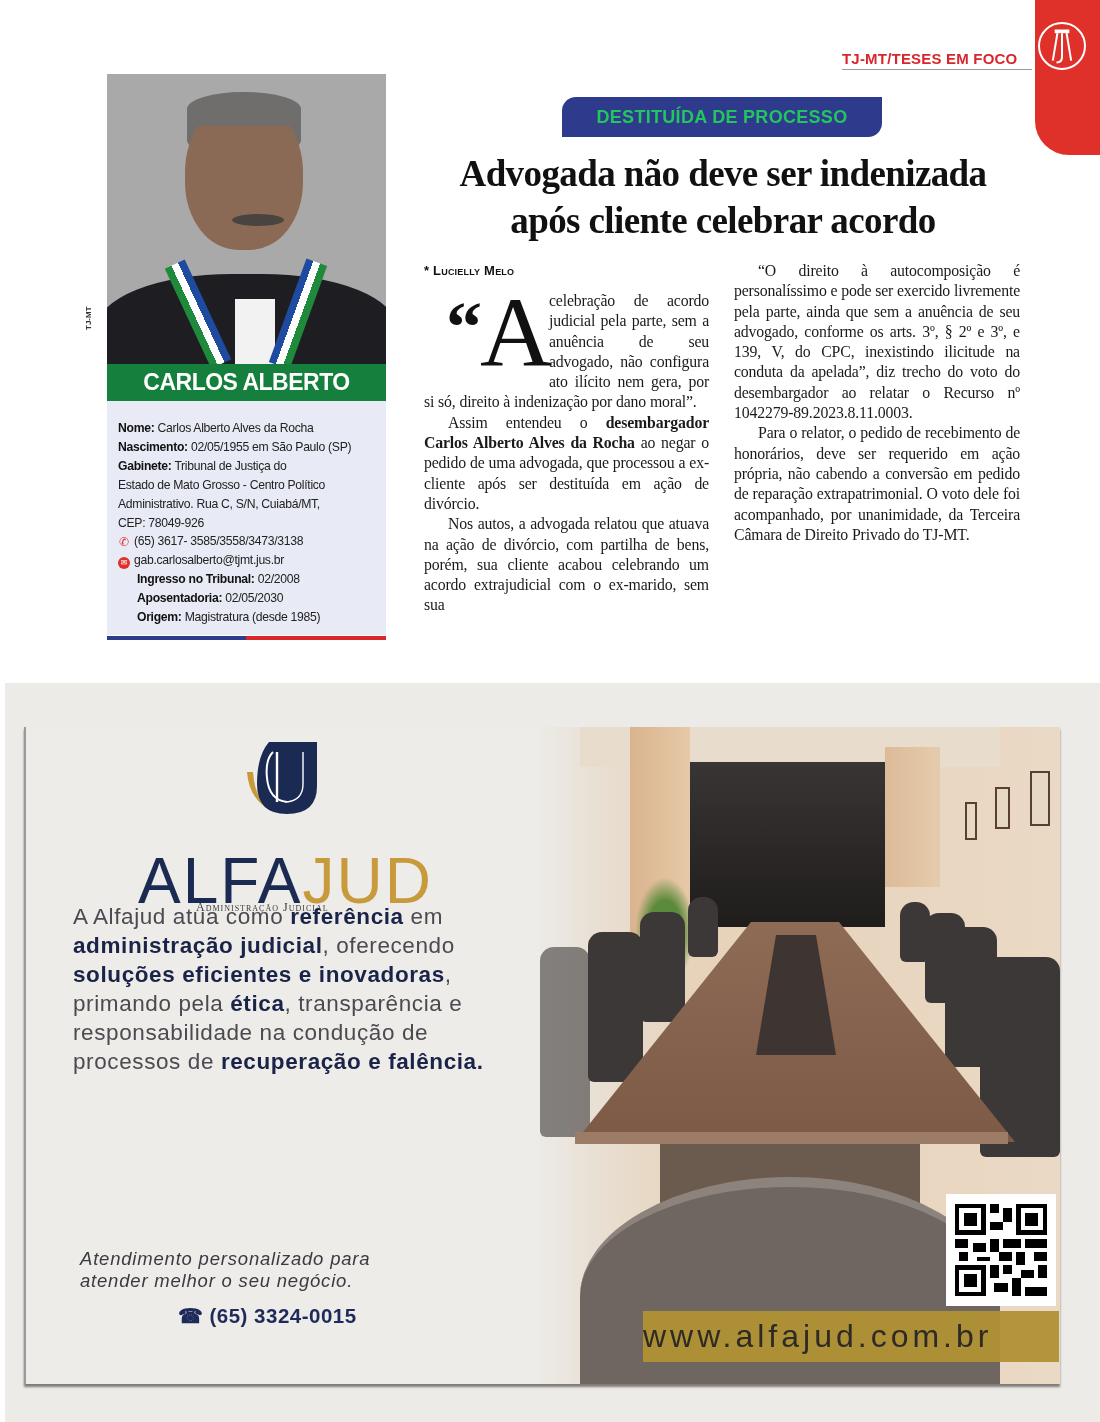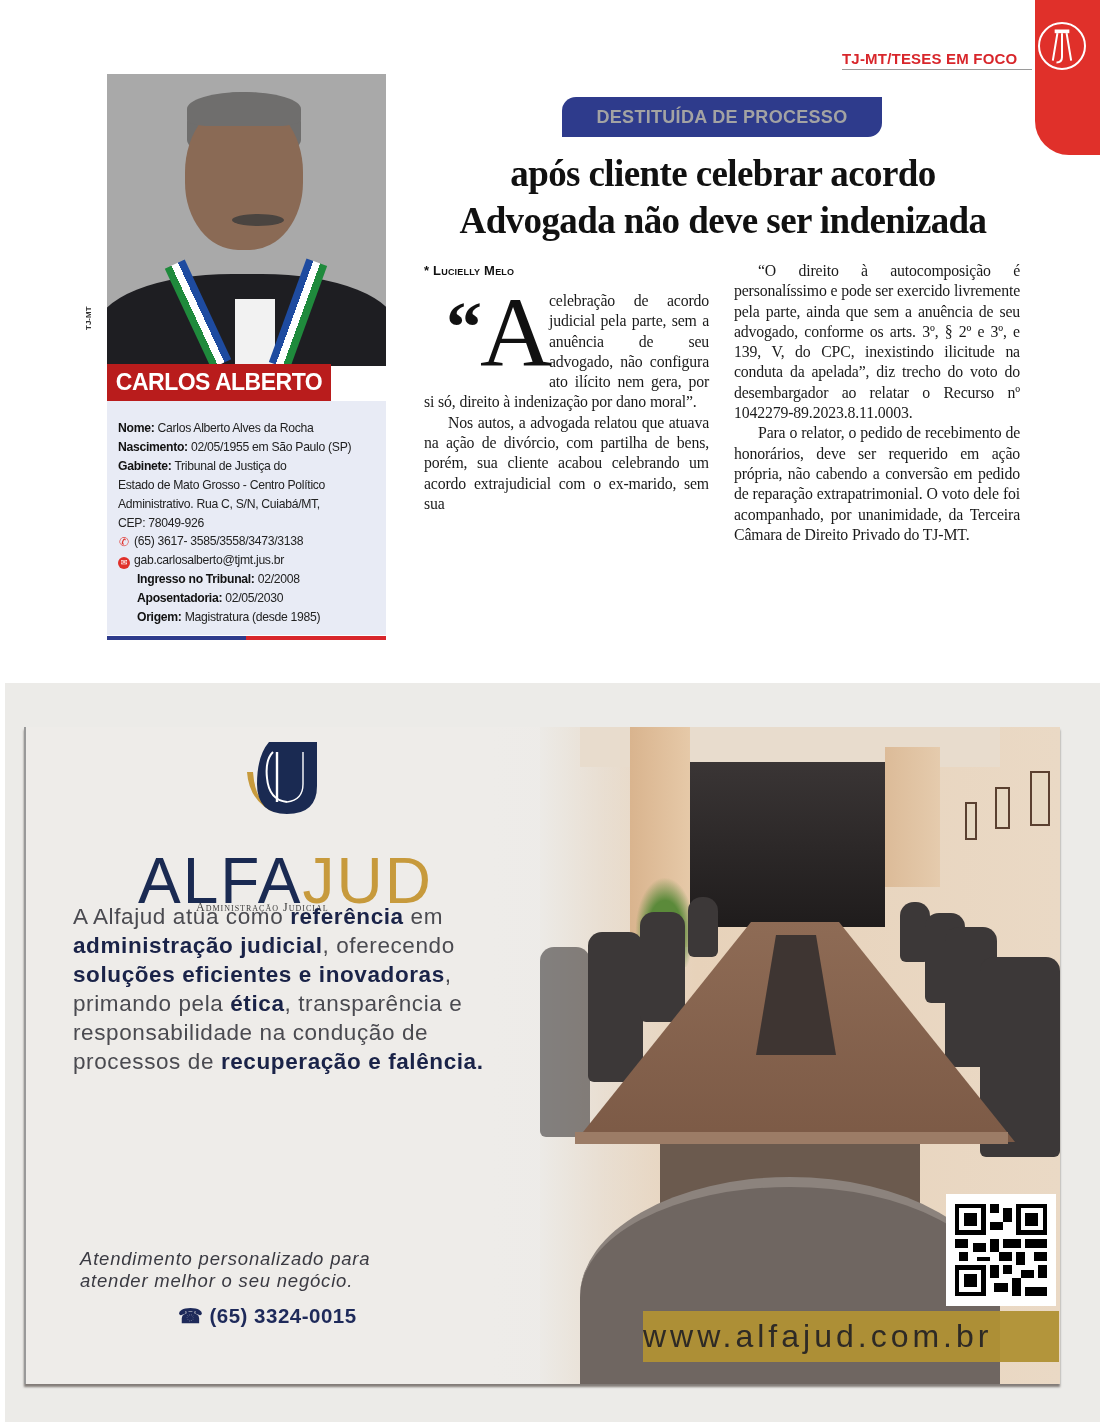--- a/index.html
+++ b/index.html
@@ -34,22 +34,22 @@
   }
   .photo .head { position: absolute; left: 78px; top: 26px; width: 118px; height: 150px; background: #8a6a55; border-radius: 48% 48% 45% 45%; }
   .photo .hair { position: absolute; left: 80px; top: 18px; width: 114px; height: 60px; background: #6f6e6d; border-radius: 50% 50% 20% 20%; }
   .photo .mustache { position: absolute; left: 125px; top: 140px; width: 52px; height: 12px; background: #4a4440; border-radius: 50%; }
   .photo .robe { position: absolute; left: -10px; top: 200px; width: 300px; height: 120px; background: #1e1e22; border-radius: 45% 45% 0 0; }
   .photo .ribbon-l { position: absolute; left: 80px; top: 185px; width: 22px; height: 110px; background: linear-gradient(90deg,#1f8a3c 0 33%,#ffffff 33% 66%,#1e4ba0 66%); transform: rotate(-25deg); }
   .photo .ribbon-r { position: absolute; left: 180px; top: 185px; width: 22px; height: 110px; background: linear-gradient(90deg,#1e4ba0 0 33%,#ffffff 33% 66%,#1f8a3c 66%); transform: rotate(20deg); }
   .photo .collar { position: absolute; left: 128px; top: 225px; width: 40px; height: 70px; background: #f2f2f2; }
 
   .name-bar {
-    position: absolute; left: 107px; top: 364px; width: 224px; height: 37px;
-    background: #b91c1c; color: #fff; text-align: center;
+    position: absolute; left: 107px; top: 364px; width: 279px; height: 37px;
+    background: #15803d; color: #fff; text-align: center;
     font-weight: 700; font-size: 23px; line-height: 37px; letter-spacing: -0.5px;
   }
   .info-box {
     position: absolute; left: 107px; top: 401px; width: 279px; height: 234px;
     background: #e8ebf5; padding: 18px 0 0 11px;
     font-size: 12.2px; line-height: 18.9px; color: #222; letter-spacing: -0.3px;
   }
   .info-box b { font-weight: 700; color: #111; }
   .info-box .indent { padding-left: 19px; }
   .info-box .ic {
@@ -58,21 +58,21 @@
   }
   .info-box .ic.phone { background: transparent; color: #e0302a; font-size: 12px; }
   .card-rule {
     position: absolute; left: 107px; top: 636px; width: 279px; height: 4px;
     background: linear-gradient(90deg, #2e3b8c 0 50%, #d8262b 50% 100%);
   }
 
   
   .kicker {
     position: absolute; left: 562px; top: 97px; width: 320px; height: 40px;
-    background: #2e3b8c; color: #a3a3a3; border-radius: 14px 0 14px 0;
+    background: #2e3b8c; color: #22c55e; border-radius: 14px 0 14px 0;
     font-weight: 700; font-size: 18px; line-height: 40px; text-align: center; letter-spacing: 0.3px;
   }
   .headline {
     position: absolute; left: 418px; top: 150px; width: 610px;
     font-family: "Liberation Serif", serif; font-weight: 700; font-size: 37px; line-height: 47px;
     text-align: center; color: #111; letter-spacing: -0.6px;
   }
   .byline {
     position: absolute; left: 424px; top: 263px;
     font-weight: 700; font-size: 13px; color: #111; font-variant: small-caps; letter-spacing: 0.2px;
@@ -187,31 +187,32 @@
   <div><span class="ic phone">✆</span><span>(65) 3617- 3585/3558/3473/3138</span></div>
   <div><span class="ic">✉</span><span>gab.carlosalberto@tjmt.jus.br</span></div>
   <div class="indent"><b>Ingresso no Tribunal:</b> <span>02/2008</span></div>
   <div class="indent"><b>Aposentadoria:</b> <span>02/05/2030</span></div>
   <div class="indent"><b>Origem:</b> <span>Magistratura (desde 1985)</span></div>
 </div>
 <div class="card-rule"></div>
 
 <div class="kicker">DESTITUÍDA DE PROCESSO</div>
 <div class="headline">
+  <div>Advogada não deve ser indenizada</div>
   <div>após cliente celebrar acordo</div>
-  <div>Advogada não deve ser indenizada</div>
 </div>
 <div class="byline">* Lucielly Melo</div>
 
 <div class="col col-1">
   <div class="dropcap-wrap">
     <span class="dropcap-quote">“</span>
     <span class="dropcap-letter">A</span>
   </div>
   <p class="noind">celebração de acordo judicial pela parte, sem a anuência de seu advogado, não configura ato ilícito nem gera, por si só, direito à indenização por dano moral”.</p>
+  <p><span>Assim entendeu o </span><b>desembargador Carlos Alberto Alves da Rocha</b><span> ao negar o pedido de uma advogada, que processou a ex-cliente após ser destituída em ação de divórcio.</span></p>
   <p>Nos autos, a advogada relatou que atuava na ação de divórcio, com partilha de bens, porém, sua cliente acabou celebrando um acordo extrajudicial com o ex-marido, sem sua</p>
 </div>
 
 <div class="col col-2">
   <p>“O direito à autocomposição é personalíssimo e pode ser exercido livremente pela parte, ainda que sem a anuência de seu advogado, conforme os arts. 3º, § 2º e 3º, e 139, V, do CPC, inexistindo ilicitude na conduta da apelada”, diz trecho do voto do desembargador ao relatar o Recurso nº 1042279-89.2023.8.11.0003.</p>
   <p>Para o relator, o pedido de recebimento de honorários, deve ser requerido em ação própria, não cabendo a conversão em pedido de reparação extrapatrimonial. O voto dele foi acompanhado, por unanimidade, da Terceira Câmara de Direito Privado do TJ-MT.</p>
 </div>
 
 <div class="ad-bg"></div>
 <div class="ad-frame"></div>

